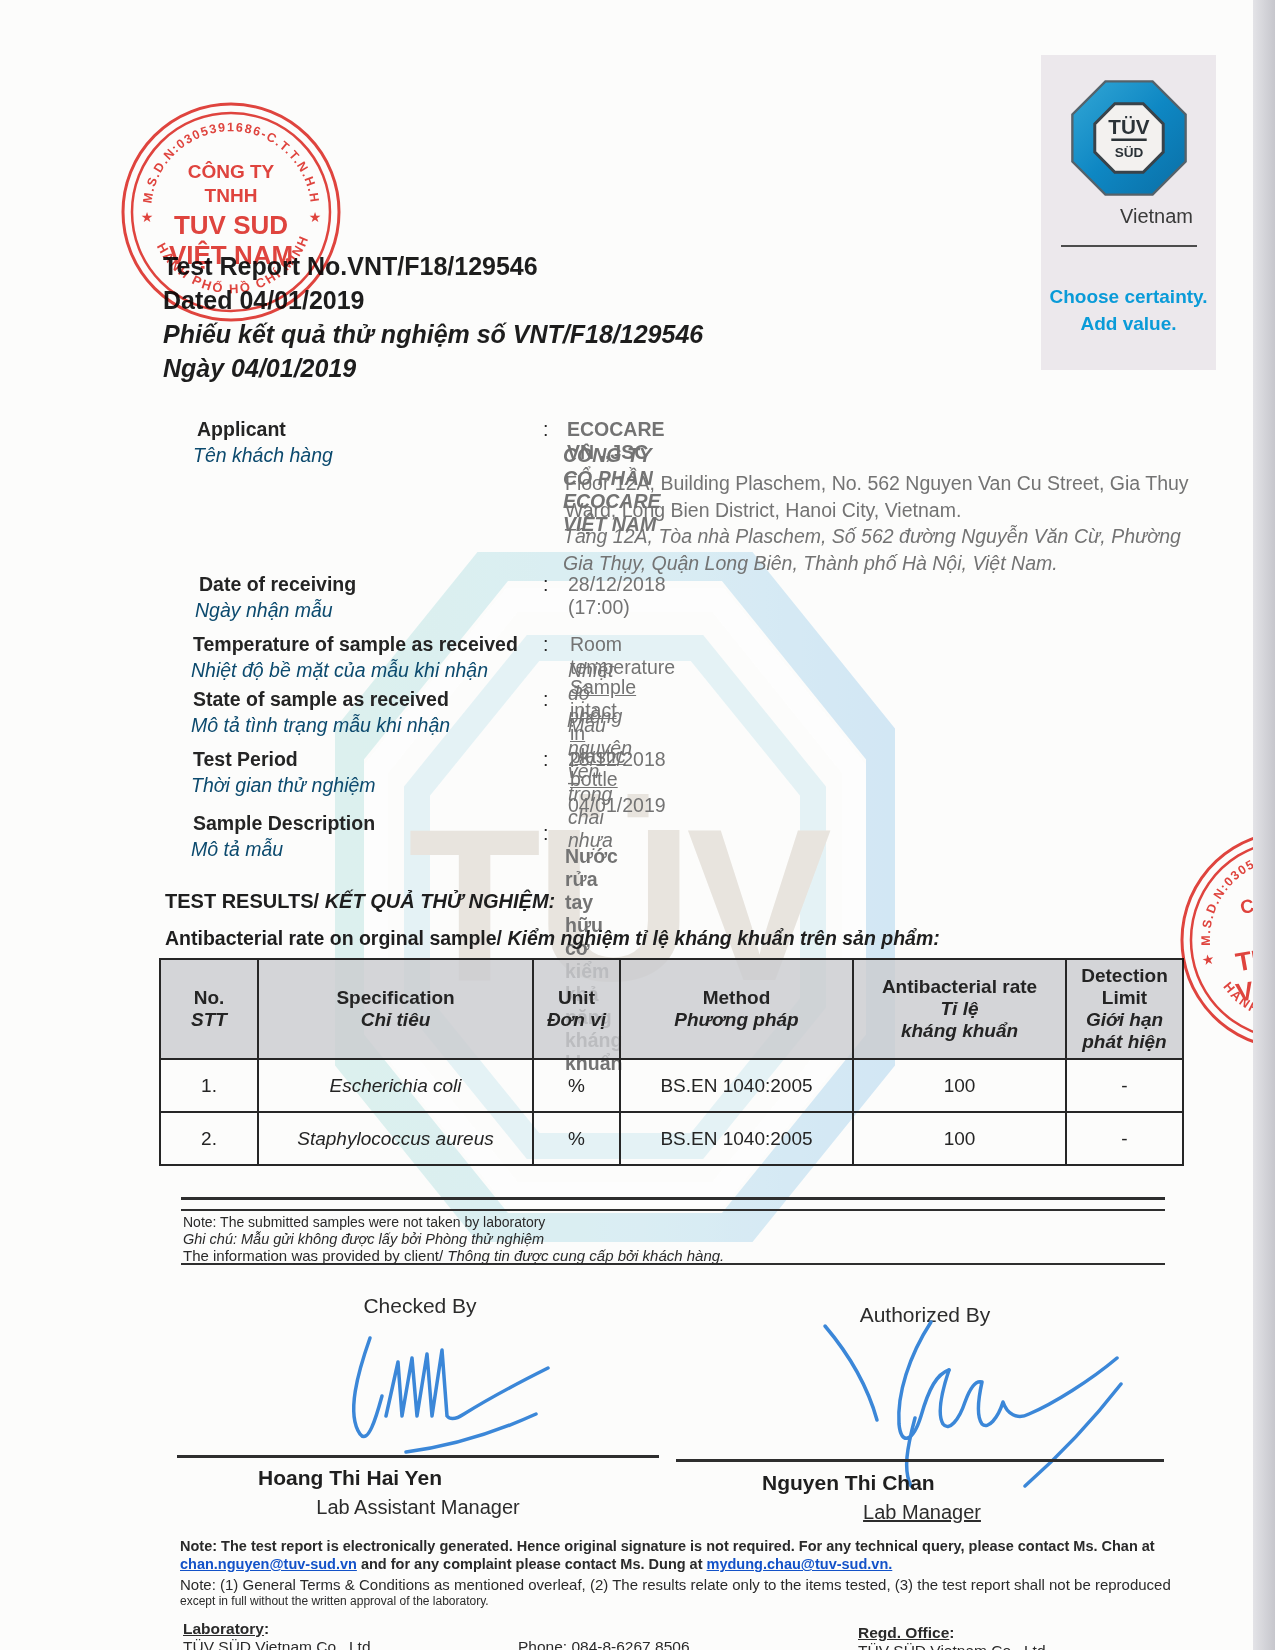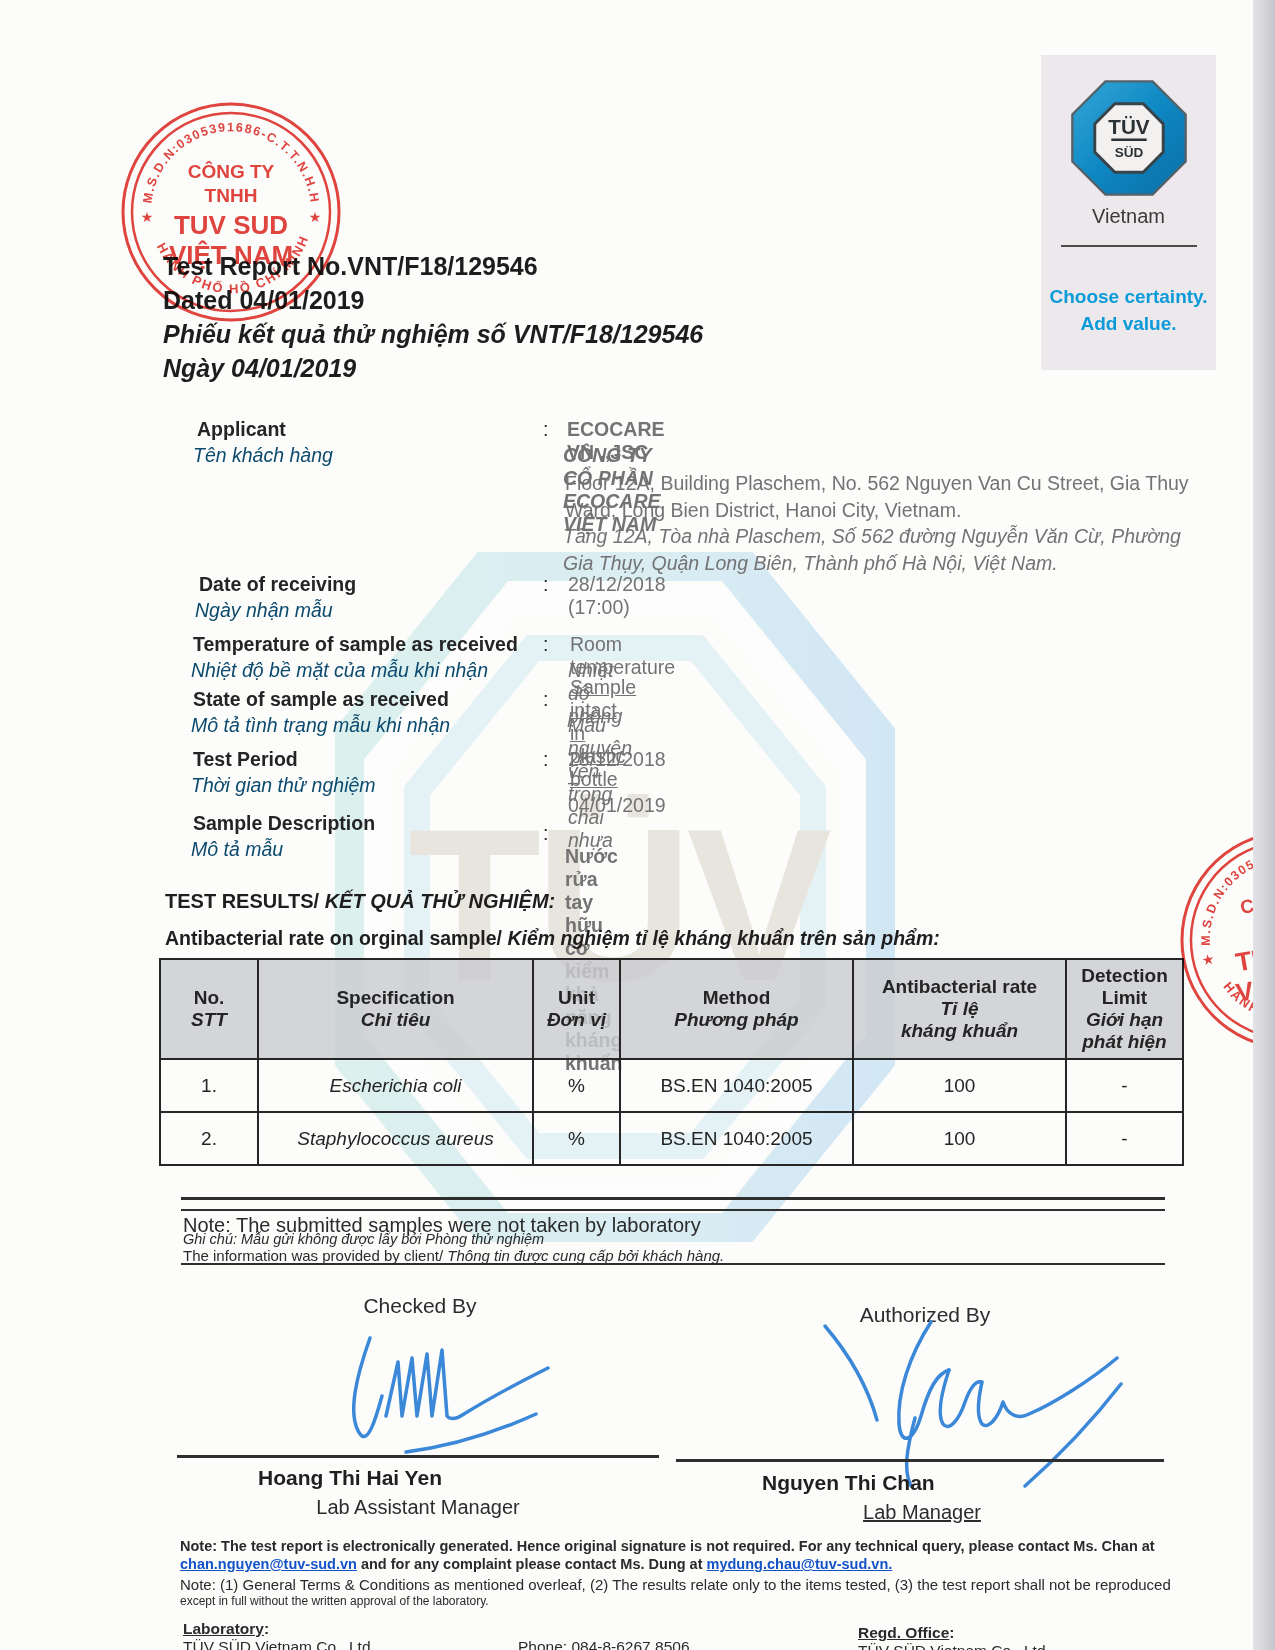--- a/index.html
+++ b/index.html
@@ -21,29 +21,29 @@
   .heading{font-size:20px;color:#1e1e1e;white-space:nowrap;}
   
   table.results{border-collapse:collapse;table-layout:fixed;width:1023px;background:transparent;}
   table.results th,table.results td{border:2px solid #262626;font-size:19px;color:#242424;text-align:center;vertical-align:middle;padding:2px 4px;}
   table.results th{font-weight:bold;background:rgba(202,204,208,0.82);}
   .thvi{font-style:italic;font-weight:bold;}
   td.spec{text-align:left;padding-left:16px;font-style:italic;}
   tr.hdr{height:100px;} tr.r{height:53px;}
   
   .hline{background:#2e2e2e;}
-  .note-sm{font-size:20px;color:#2a2a2a;white-space:nowrap;}
+  .note-sm{font-size:14px;color:#2a2a2a;white-space:nowrap;}
   .note-xs{font-size:14.5px;color:#2a2a2a;white-space:nowrap;}
   .sig-cap{font-size:21px;color:#2c2c2c;text-align:center;}
   .sig-name{font-size:21px;font-weight:bold;color:#1f1f1f;white-space:nowrap;}
   .sig-role{font-size:20px;color:#2c2c2c;text-align:center;white-space:nowrap;}
   .flink{color:#1352c8;text-decoration:underline;cursor:pointer;}
   .logo-panel{background:#ece8ec;}
   .tagline{font-size:19px;font-weight:bold;text-align:center;line-height:27px;}
-  .vietnam{font-size:20px;color:#3a3a3a;text-align:center;}
+  .vietnam{font-size:20px;color:#3a3a3a;text-align:center;padding-left:28px;}
   .stampsvg{mix-blend-mode:multiply;}
   .edge-right{background:linear-gradient(to right,#e3e3e7,#c6c6cc);z-index:6;}
   .wm{opacity:0.55;z-index:0;}
 </style>
 </head>
 <body>
 
 <div class="page">
 
   <svg class="abs wm" style="left:335px;top:552px;" width="560" height="690" viewBox="0 0 560 690">

